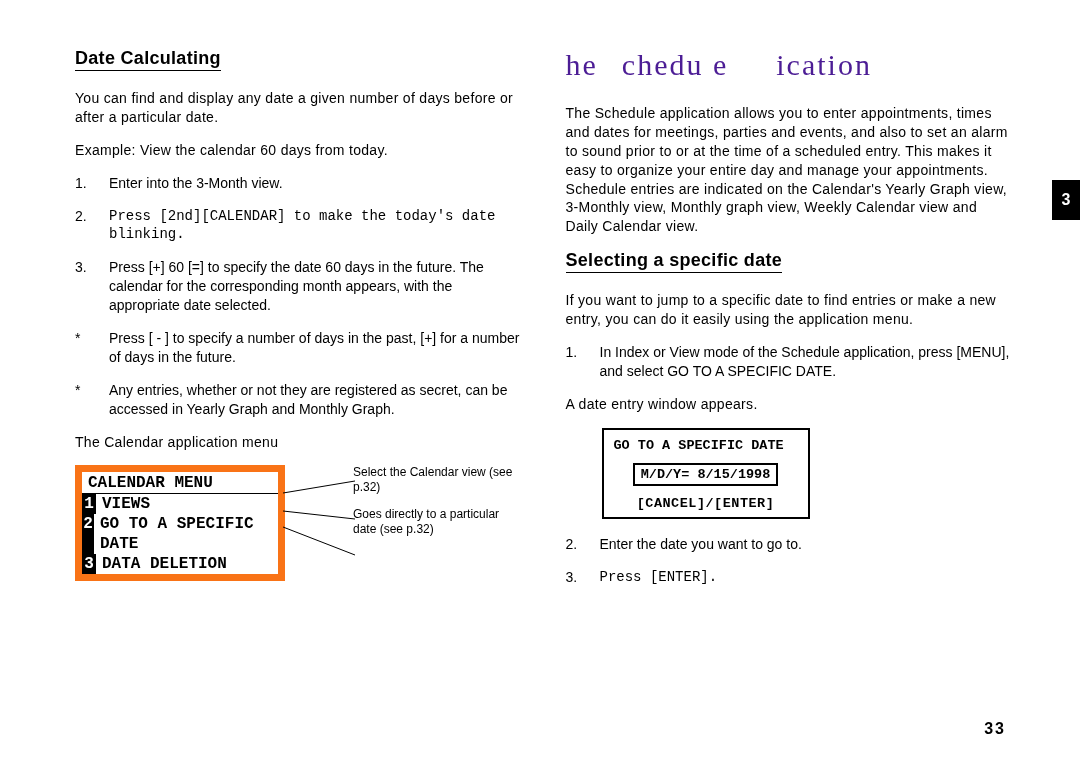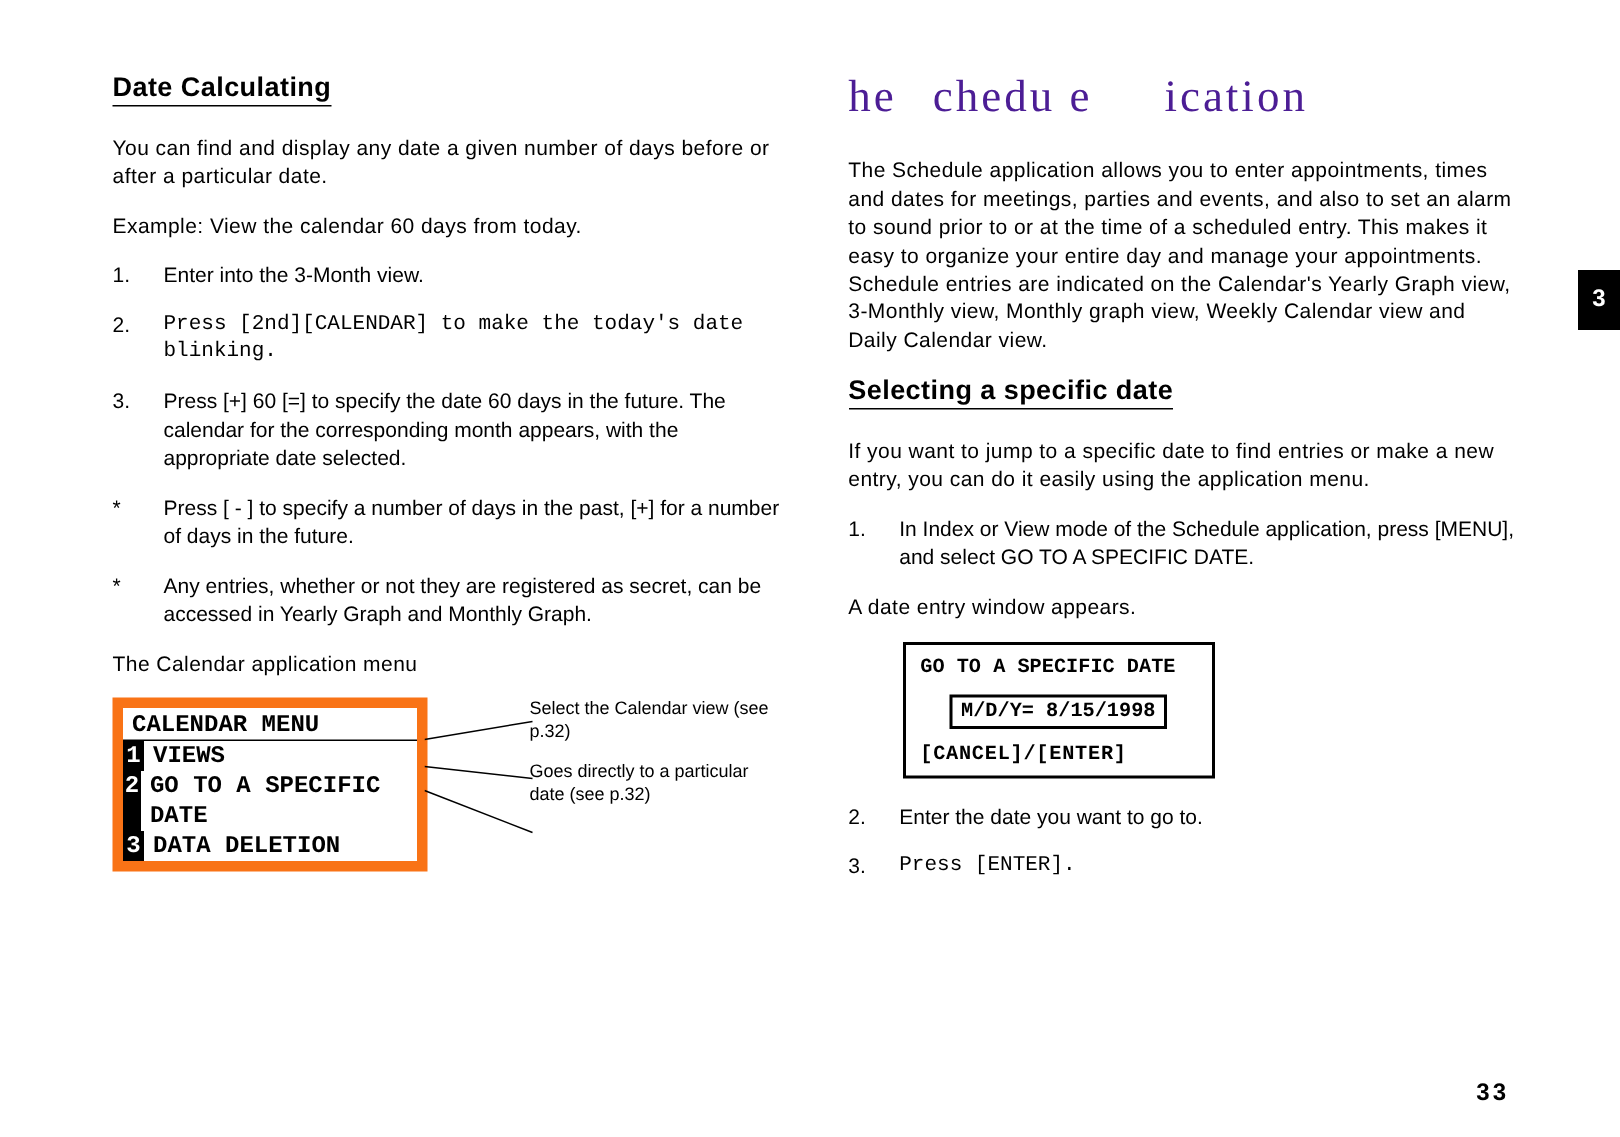--- a/index.html
+++ b/index.html
@@ -99,20 +99,21 @@
     font-weight: bold;
   }
   .date-window .boxed {
     border: 2px solid #000;
     display: block;
     padding: 2px 6px;
     margin: 10px auto 10px;
     width: fit-content;
   }
   .date-window .buttons {
+    text-align: center;
     letter-spacing: 0.5px;
     margin-top: 4px;
     font-family: Liberation Mono, monospace;
   }
   .chapter-tab {
     position: absolute;
     right: 0;
     top: 180px;
     width: 28px; height: 40px;
     background: #000;

